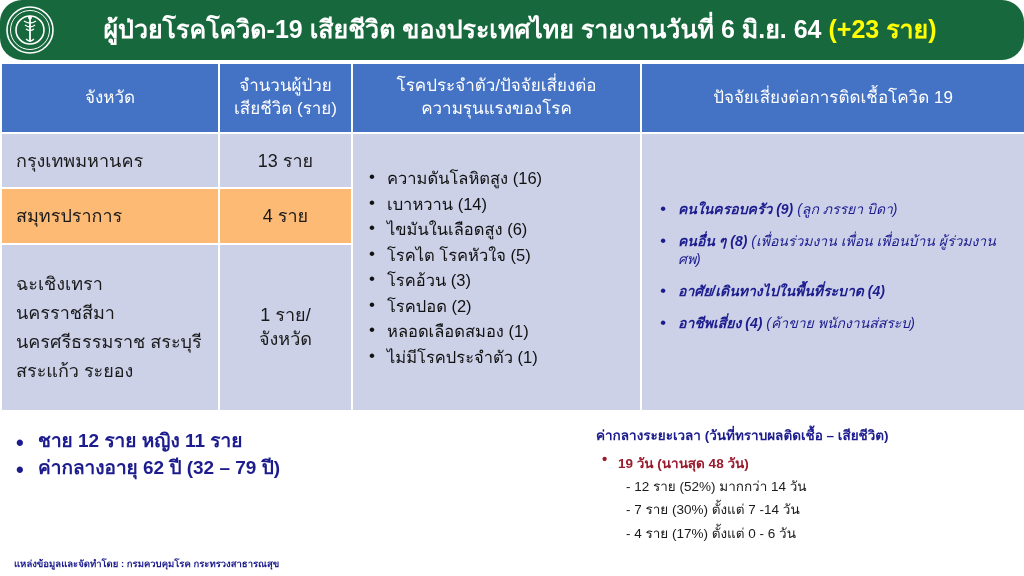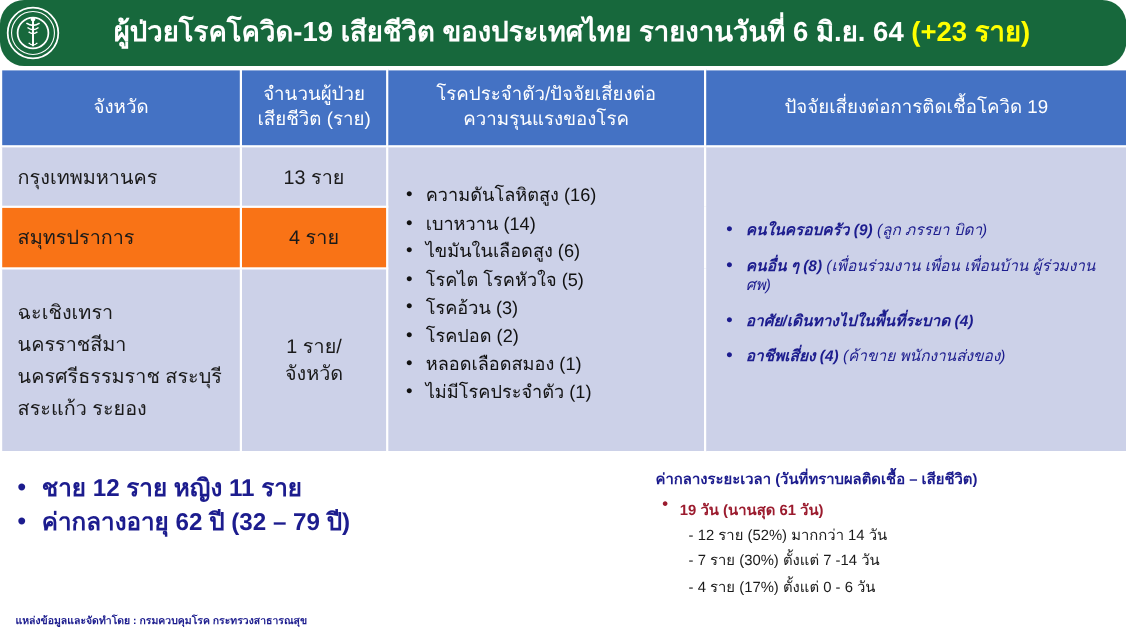--- a/index.html
+++ b/index.html
@@ -49,21 +49,21 @@
 
   td.cell-prov {
     font-size:18px; color:#1a1a1a; padding:6px 14px;
     text-align:left; font-weight:normal;
   }
   td.cell-count {
     font-size:18px; color:#1a1a1a; text-align:center;
     line-height:1.35;
   }
   .row-a td { background:#ccd1e8; }
-  .row-b td { background:#f97316; }
+  .row-b td { background:#fdba74; }
   td.cell-como, td.cell-risk { background:#ccd1e8;margin-top:29px; }
 
   td.cell-como { padding:8px 6px 8px 14px; vertical-align:top; }
   td.cell-risk { padding:10px 12px 8px 14px; vertical-align:top; }
 
   ul.como-list { list-style:none; }
   ul.como-list li {
     font-size:16.5px; color:#111111; line-height:1.0;
     padding:0 0 0 20px; margin-bottom:9px; position:relative;
   }
@@ -83,21 +83,21 @@
   }
   ul.risk-list li .rk-main { font-weight:bold; }
   ul.risk-list li .rk-sub  { font-weight:normal; }
 
   
   #summary-left {
     position:absolute; left:14px; top:428px; width:460px;
   }
   #summary-left ul { list-style:none; }
   #summary-left li {
-    font-size:22px; font-weight:bold; color:#1c1c8e;
+    font-size:19px; font-weight:bold; color:#1c1c8e;
     line-height:1.42; padding-left:24px; position:relative;
   }
   #summary-left li:before {
     content:"\2022"; position:absolute; left:2px; top:-1px;
     font-size:22px; color:#1c1c8e;
   }
 
   
   #summary-right {
     position:absolute; left:596px; top:427px; width:420px;
@@ -189,21 +189,21 @@
           <li>หลอดเลือดสมอง (1)</li>
           <li>ไม่มีโรคประจำตัว (1)</li>
         </ul>
       </td>
 
       <td class="cell-risk" rowspan="3">
         <ul class="risk-list">
           <li><span class="rk-main">คนในครอบครัว (9) </span><span class="rk-sub">(ลูก ภรรยา บิดา)</span></li>
           <li><span class="rk-main">คนอื่น ๆ (8) </span><span class="rk-sub">(เพื่อนร่วมงาน เพื่อน เพื่อนบ้าน ผู้ร่วมงานศพ)</span></li>
           <li><span class="rk-main">อาศัย/เดินทางไปในพื้นที่ระบาด (4)</span><span class="rk-sub"></span></li>
-          <li><span class="rk-main">อาชีพเสี่ยง (4) </span><span class="rk-sub">(ค้าขาย พนักงานส่งของ)</span></li>
+          <li><span class="rk-main">อาชีพเสี่ยง (4) </span><span class="rk-sub">(ค้าขาย พนักงานส่สระบ)</span></li>
         </ul>
       </td>
     </tr>
 
     <tr class="row-b">
       <td class="cell-prov">สมุทรปราการ</td>
       <td class="cell-count">4 ราย</td>
     </tr>
 
     <tr class="row-a">
@@ -218,21 +218,21 @@
 
 <div id="summary-left">
   <ul>
     <li>ชาย 12 ราย หญิง 11 ราย</li>
     <li>ค่ากลางอายุ 62 ปี (32 – 79 ปี)</li>
   </ul>
 </div>
 
 <div id="summary-right">
   <div id="interval-heading">ค่ากลางระยะเวลา (วันที่ทราบผลติดเชื้อ – เสียชีวิต)</div>
-  <div id="interval-main">19 วัน (นานสุด 61 วัน)</div>
+  <div id="interval-main">19 วัน (นานสุด 48 วัน)</div>
   <ul id="interval-breakdown">
     <li>- 12 ราย (52%) มากกว่า 14 วัน</li>
     <li>- 7 ราย (30%) ตั้งแต่ 7 -14 วัน</li>
     <li>- 4 ราย (17%) ตั้งแต่ 0 - 6 วัน</li>
   </ul>
 </div>
 
 <div id="footer-source">แหล่งข้อมูลและจัดทำโดย : กรมควบคุมโรค กระทรวงสาธารณสุข</div>
 
 </body></html>

